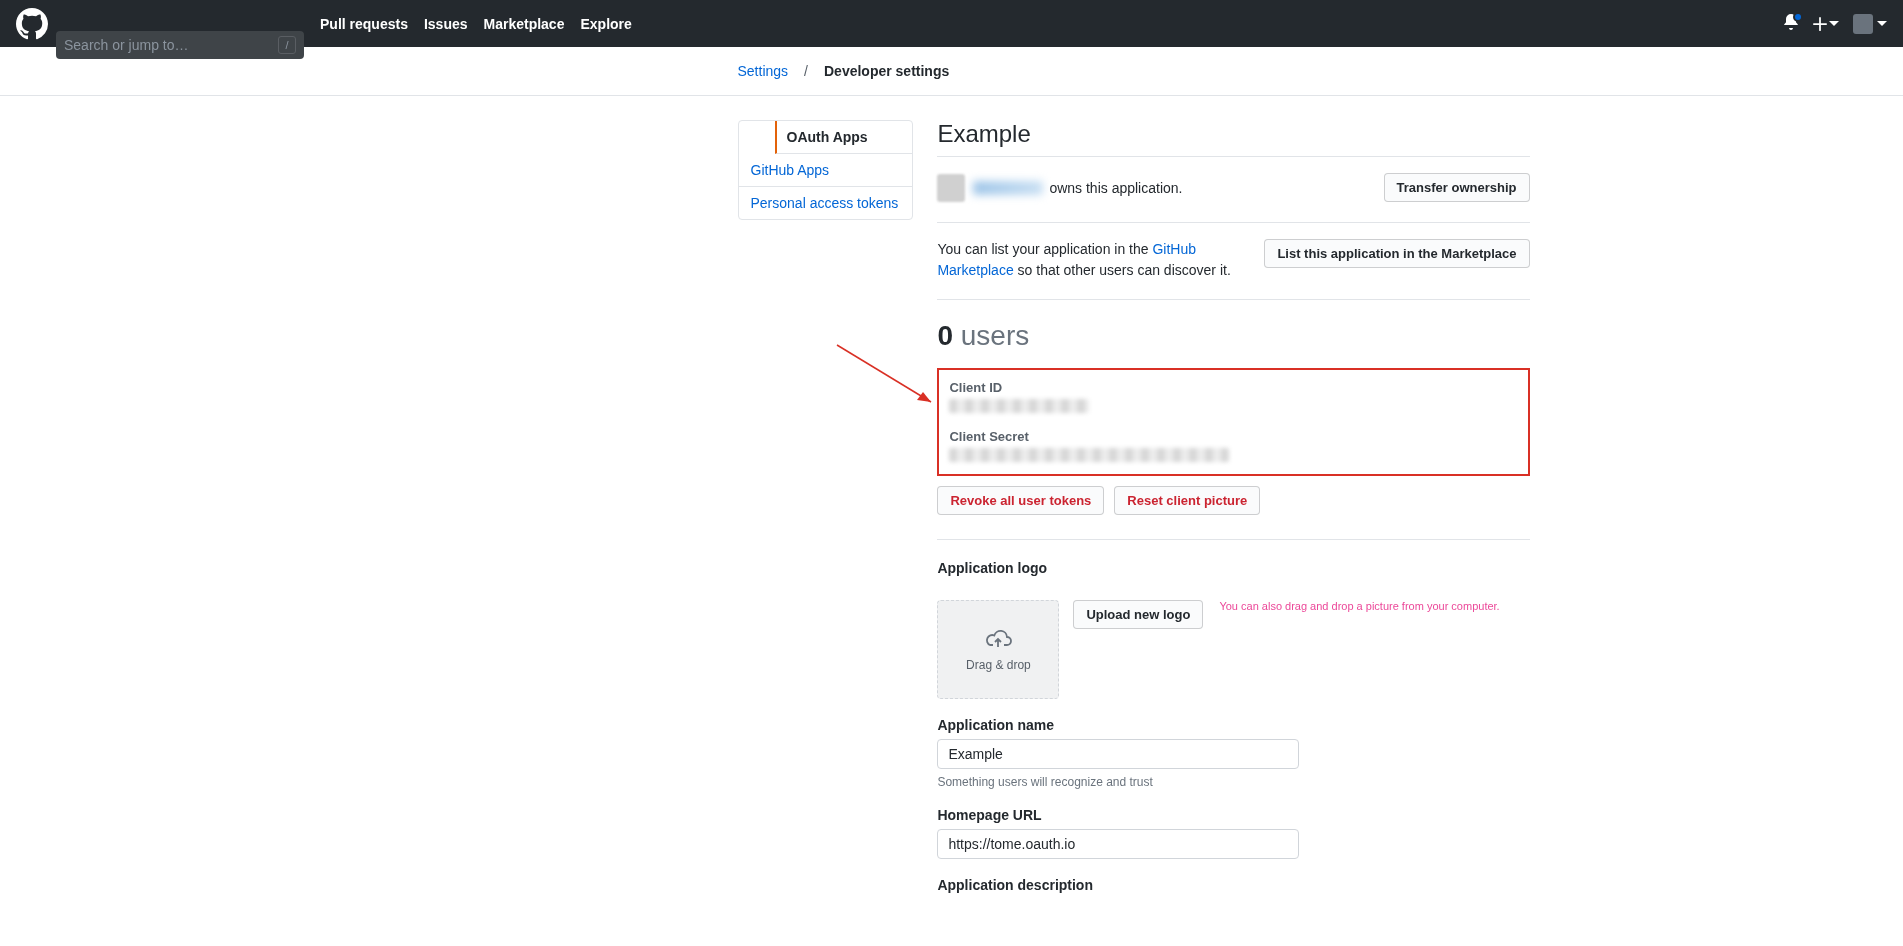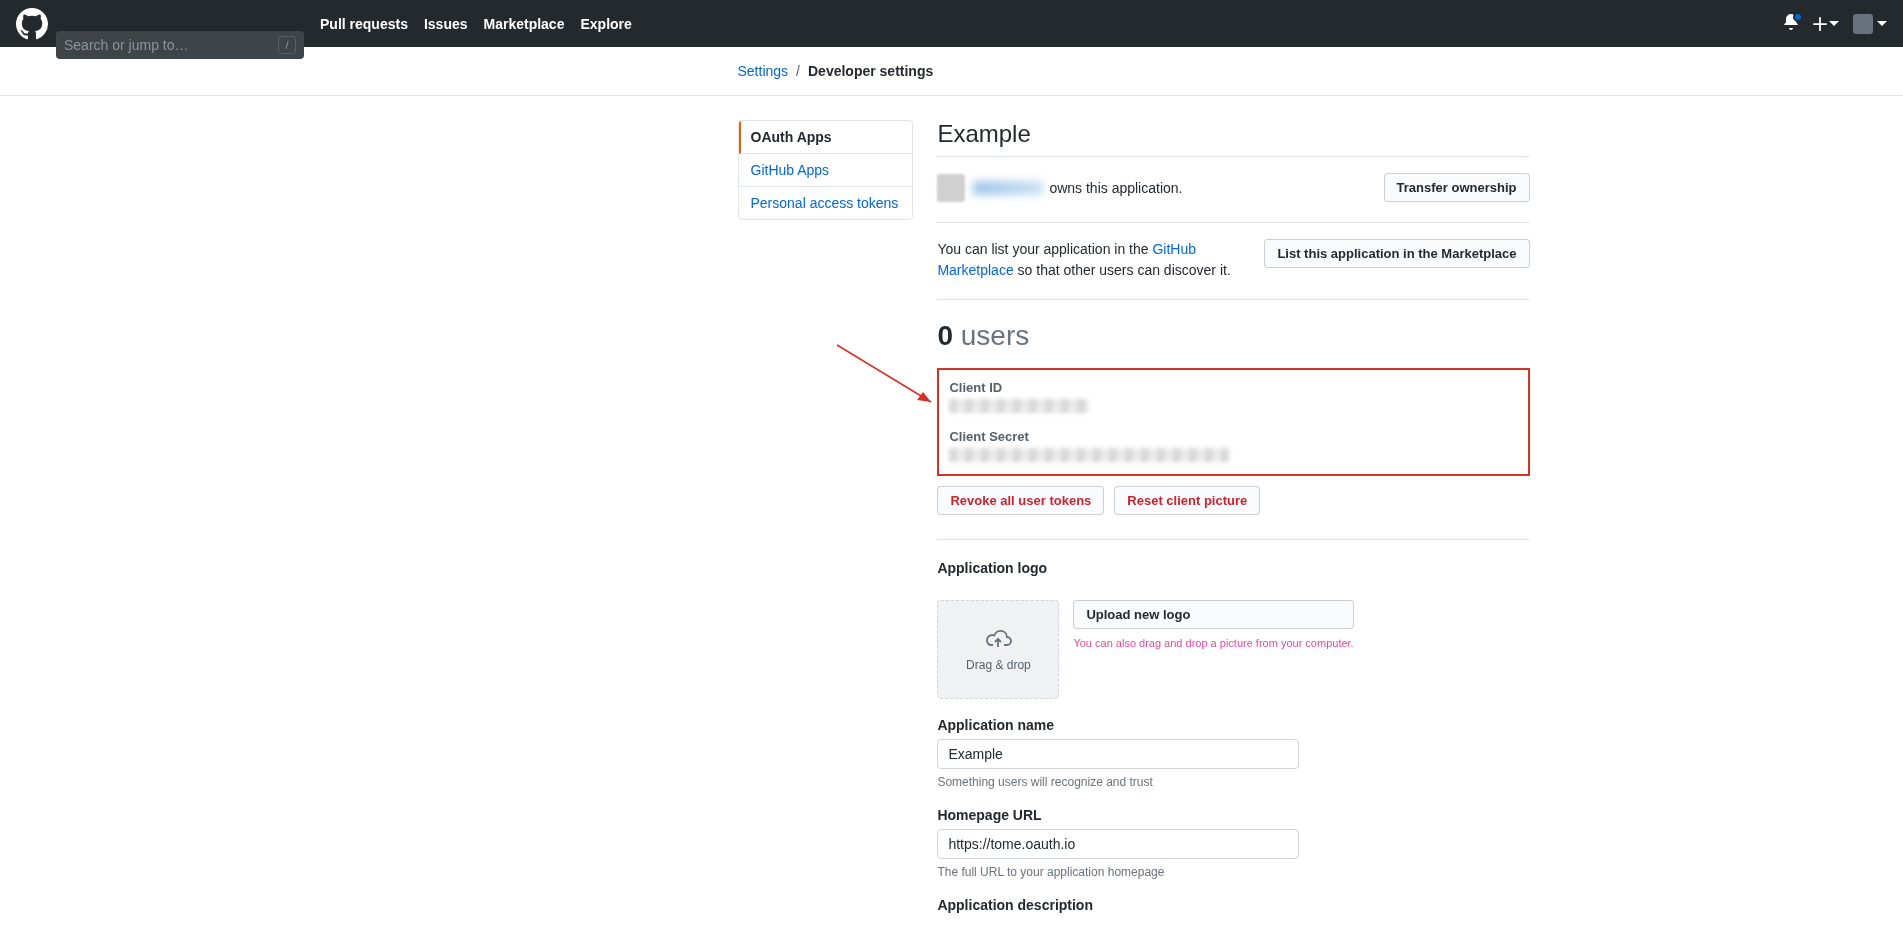--- a/index.html
+++ b/index.html
@@ -18,33 +18,33 @@
     .nav-links a { color: #fff; font-weight: 600; font-size: 14px; }
     .header-right { margin-left: auto; display: flex; align-items: center; gap: 14px; }
     .bell-icon { position: relative; color: #fff; }
     .notif-dot { position: absolute; top: -2px; right: -4px; width: 10px; height: 10px; background: #0366d6; border-radius: 50%; border: 2px solid #24292e; }
     .plus-dropdown { color: #fff; display: flex; align-items: center; font-size: 16px; }
     .avatar-small { width: 20px; height: 20px; background: #6a737d; border-radius: 3px; }
     .avatar-dropdown { display: flex; align-items: center; gap: 4px; color: #fff; }
     
     
     .subheader { border-bottom: 1px solid #e1e4e8; padding: 16px 0; }
-    .subheader-content { max-width: 1188px; margin: 0 auto; padding: 0 390px 0 380px; display: flex; align-items: center; gap: 8px; }
+    .subheader-content { max-width: 1188px; margin: 0 auto; padding: 0 390px 0 380px; display: flex; align-items: center; gap: 16px; }
     .subheader a { color: #0366d6; font-size: 14px; }
     .subheader-sep { color: #586069; }
     .subheader-current { color: #24292e; font-weight: 600; }
     
     
     .main { max-width: 1188px; margin: 0 auto; padding: 24px 16px; display: flex; gap: 24px; padding-left: 380px; }
     
     
     .sidebar { width: 180px; border: 1px solid #e1e4e8; border-radius: 4px; overflow: hidden; height: fit-content; }
     .sidebar-item { display: block; padding: 8px 12px; border-bottom: 1px solid #e1e4e8; color: #0366d6; font-size: 14px; cursor: pointer; }
     .sidebar-item:last-child { border-bottom: none; }
-    .sidebar-item.active { font-weight: 600; color: #24292e; border-left: 2px solid #e36209; padding-left: 10px; }
+    .sidebar-item.active { font-weight: 600; color: #24292e; border-left: 2px solid #e36209; padding-left: 10px; margin-left: 36px; }
     
     
     .content { width: 606px; }
     .page-title { font-size: 24px; font-weight: 400; padding-bottom: 8px; margin-bottom: 16px; border-bottom: 1px solid #e1e4e8; }
     
     .owner-row { display: flex; align-items: center; padding-bottom: 20px; border-bottom: 1px solid #e1e4e8; margin-bottom: 16px; }
     .owner-avatar { width: 28px; height: 28px; background: #d0d0d0; border-radius: 3px; margin-right: 8px; filter: blur(1px); }
     .owner-name { filter: blur(4px); color: #0366d6; background: linear-gradient(90deg, #9ec5e8, #c8dff3); width: 70px; height: 14px; display: inline-block; border-radius: 2px; }
     .owner-text { margin-left: 6px; }
     .btn { display: inline-flex; align-items: center; padding: 6px 12px; font-size: 13px; font-weight: 600; border: 1px solid rgba(27,31,35,0.2); border-radius: 4px; background: #fafbfc; cursor: pointer; color: #24292e; }
@@ -64,21 +64,21 @@
     
     .arrow-annotation { position: absolute; left: -110px; top: -30px; pointer-events: none; }
     
     .token-buttons { display: flex; gap: 10px; margin-bottom: 24px; }
     
     .section-title { font-weight: 600; font-size: 14px; margin-bottom: 24px; margin-top: 24px; padding-top: 20px; border-top: 1px solid #e1e4e8; }
     
     .logo-row { display: flex; gap: 14px; align-items: flex-start; }
     .drag-drop { width: 122px; height: 99px; background: #f0f1f2; border: 1px dashed #d1d5da; border-radius: 4px; display: flex; flex-direction: column; align-items: center; justify-content: center; gap: 8px; }
     .drag-drop-text { font-size: 12px; color: #586069; }
-    .upload-col { display: flex; flex-direction: column; gap: 8px; }
+    .upload-col { display: flex; flex-direction: row; gap: 16px; }
     .hint-text { font-size: 11px; color: #ec4899; }
     
     .form-label { font-weight: 600; font-size: 14px; margin-top: 18px; margin-bottom: 6px; display: block; }
     .form-input { width: 362px; padding: 6px 10px; font-size: 14px; border: 1px solid #d1d5da; border-radius: 4px; background: #fff; color: #24292e; }
     .form-help { font-size: 12px; color: #6a737d; margin-top: 6px; }
     
     .spacer { flex: 1; }
   </style>
 </head>
 <body>
@@ -192,17 +192,16 @@
         <span class="hint-text">You can also drag and drop a picture from your computer.</span>
       </div>
     </div>
 
     <label class="form-label">Application name</label>
     <input class="form-input" type="text" value="Example" style="">
     <div class="form-help">Something users will recognize and trust</div>
 
     <label class="form-label">Homepage URL</label>
     <input class="form-input" type="text" value="https://tome.oauth.io" style="">
-    <div class="form-help">The full URL to your application homepage</div>
 
     <label class="form-label">Application description</label>
   </div>
 </div>
 
 </body></html>

